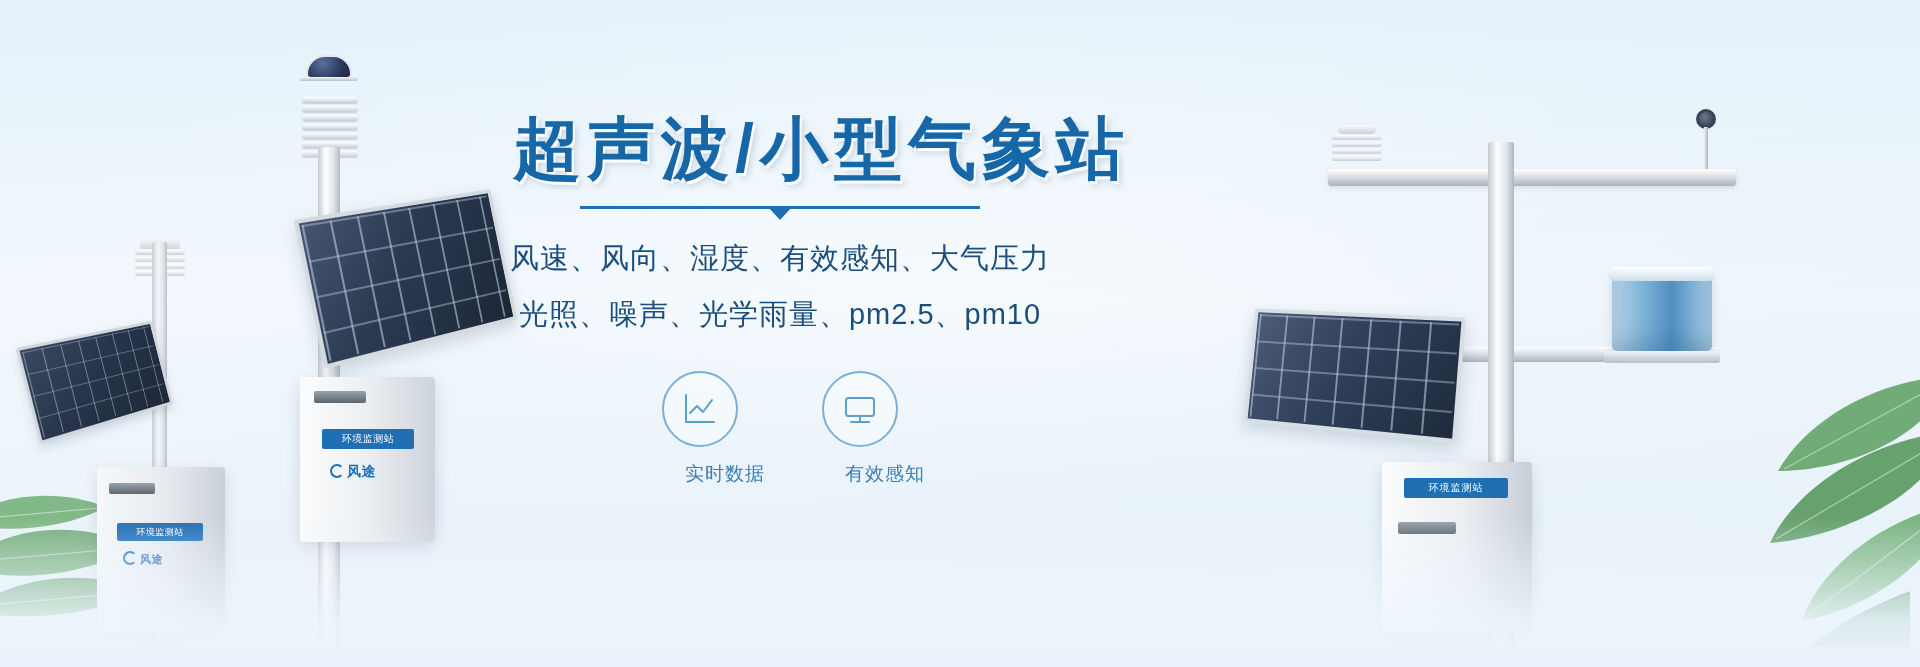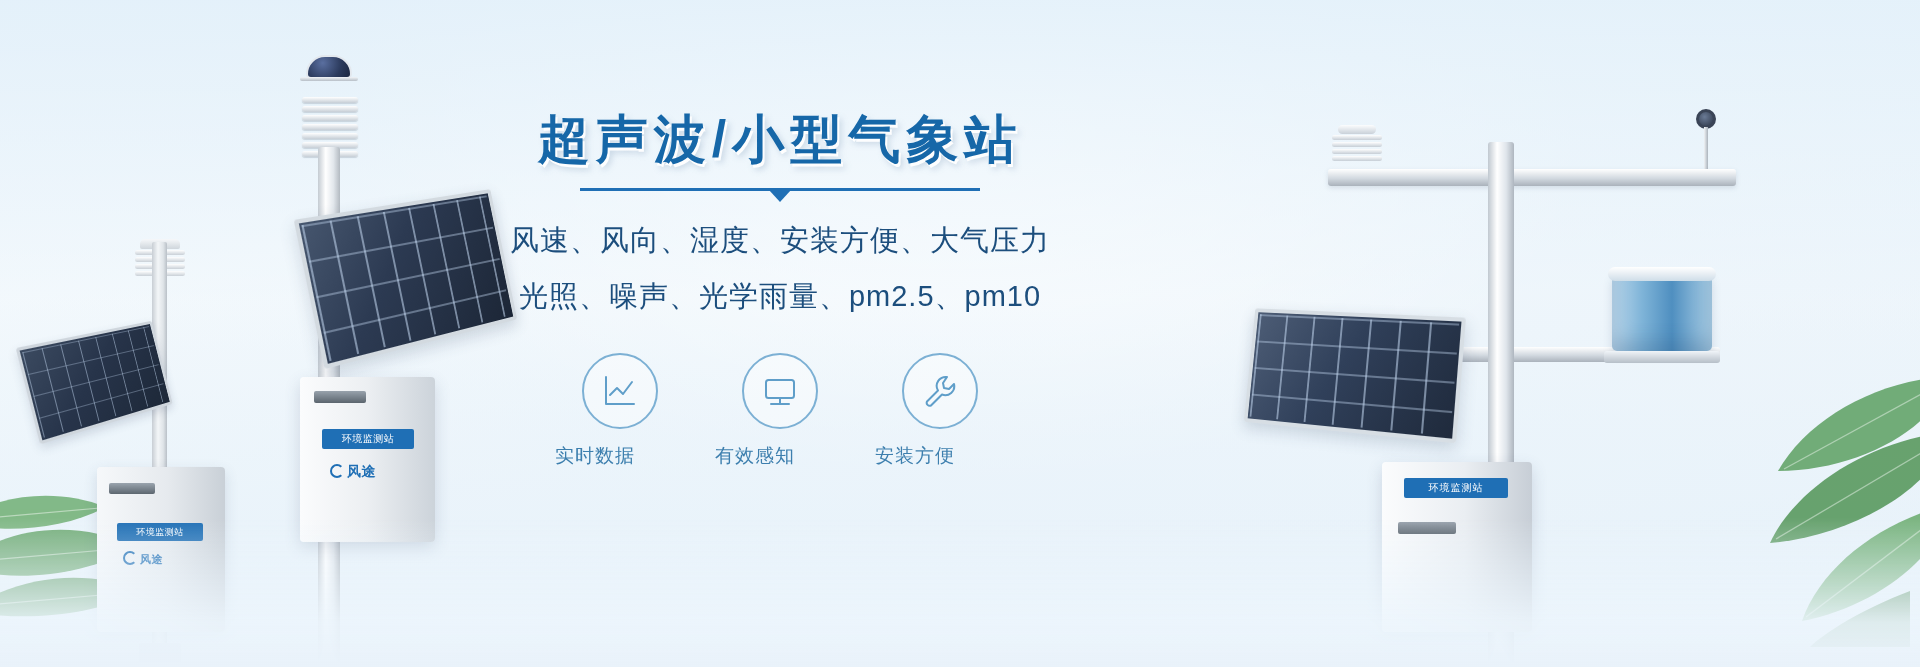--- a/index.html
+++ b/index.html
@@ -255,24 +255,25 @@
   .leaf { position:absolute; pointer-events:none; }
   #leafL { left:-30px; bottom:40px; width:250px; height:220px; }
   #leafR { right:-20px; bottom:20px; width:330px; height:300px; }
 
   
   #content {
     position: absolute; left: 430px; top: 110px; width: 700px;
     text-align: center; z-index: 20;
   }
   #title {
-    font-size: 52px; font-weight: bold; color: #1667a8;
+    font-size: 68px; font-weight: bold; color: #1667a8;
     letter-spacing: 6px; line-height: 1.12;
     text-shadow: 2px 3px 0 rgba(255,255,255,.95), 4px 5px 6px rgba(120,150,180,.35);
     white-space: nowrap;
+    text-align: right;
   }
   .divider {
     position: relative; margin: 20px auto 0; width: 400px; height: 14px;
   }
   .divider .bar {
     position:absolute; left:0; top:0; width:400px; height:3px;
     background: #1f6fb5;
   }
   .divider .tri {
     position:absolute; left:50%; top:2px; margin-left:-11px;
@@ -285,21 +286,21 @@
     font-size: 29px; color: #1c4e7d; letter-spacing: 1px;
     line-height: 1.55; margin-top: 11px; white-space: nowrap;
   }
   .sub-line.first { margin-top: 16px; }
 
   
   #features {
     display: flex; justify-content: center; gap: 30px;
     margin-top: 34px;
   }
-  .feature { width: 130px; text-align: left; }
+  .feature { width: 130px; text-align: right; }
   .feature .circle {
     width: 76px; height: 76px; margin: 0 auto;
     border: 2px solid #7cb0d4; border-radius: 50%;
     display: flex; align-items: center; justify-content: center;
     background: rgba(255,255,255,.38);
   }
   .feature .circle svg { display:block; }
   .feature .label {
     margin-top: 14px; font-size: 19px; color: #3d7fae; letter-spacing: 1px;
   }
@@ -418,21 +419,21 @@
 
   <div id="content">
 
     <div id="title">超声波/小型气象站</div>
 
     <div class="divider">
       <div class="bar"></div>
       <div class="tri"></div>
     </div>
 
-    <div class="sub-line first">风速、风向、湿度、安装方便、大气压力</div>
+    <div class="sub-line first">风速、风向、湿度、有效感知、大气压力</div>
     <div class="sub-line">光照、噪声、光学雨量、pm2.5、pm10</div>
 
     <div id="features">
 
       <div class="feature">
         <div class="circle">
           <svg width="40" height="40" viewBox="0 0 40 40" fill="none" stroke="#5f9ec9" stroke-width="2" stroke-linecap="round" stroke-linejoin="round">
             <polyline points="6,6 6,33 34,33"></polyline>
             <polyline points="10,24 17,17 23,23 32,11"></polyline>
           </svg>
@@ -445,26 +446,18 @@
         <div class="circle">
           <svg width="40" height="40" viewBox="0 0 40 40" fill="none" stroke="#5f9ec9" stroke-width="2" stroke-linecap="round" stroke-linejoin="round">
             <rect x="6" y="9" width="28" height="18" rx="2.5"></rect>
             <line x1="11" y1="33" x2="29" y2="33"></line>
             <line x1="20" y1="27" x2="20" y2="33"></line>
           </svg>
         </div>
         <div class="label">有效感知</div>
       </div>
 
-      <div class="feature">
-        <div class="circle">
-          <svg width="40" height="40" viewBox="0 0 40 40" fill="none" stroke="#5f9ec9" stroke-width="2" stroke-linecap="round" stroke-linejoin="round">
-            <path d="M27 6 a9 9 0 0 0 -9 13.5 L7 30.5 a3 3 0 0 0 4 4 L22 23.5 A9 9 0 0 0 34 13 l-5 5 -5 -1 -1 -5 z"></path>
-          </svg>
-        </div>
-        <div class="label">安装方便</div>
-      </div>
 
     </div>
   </div>
 
   <div class="ground-haze"></div>
 </div>
 
 </body></html>

